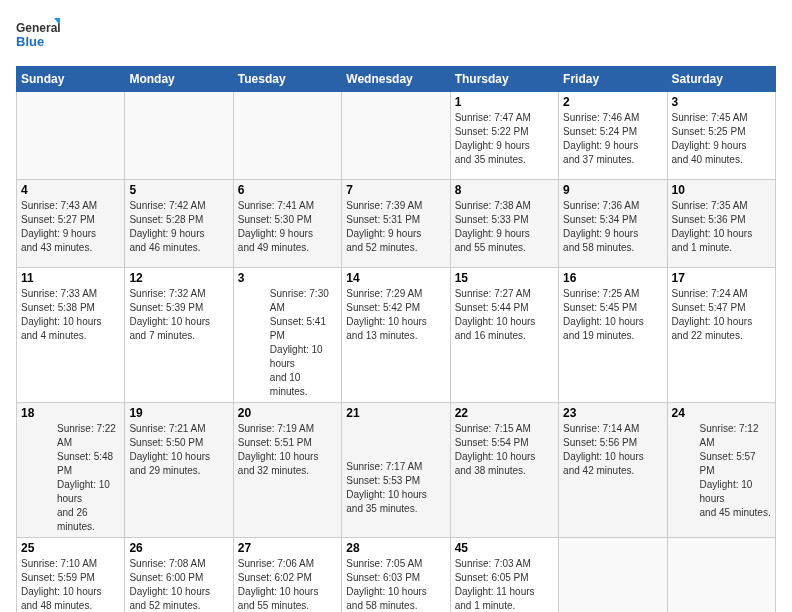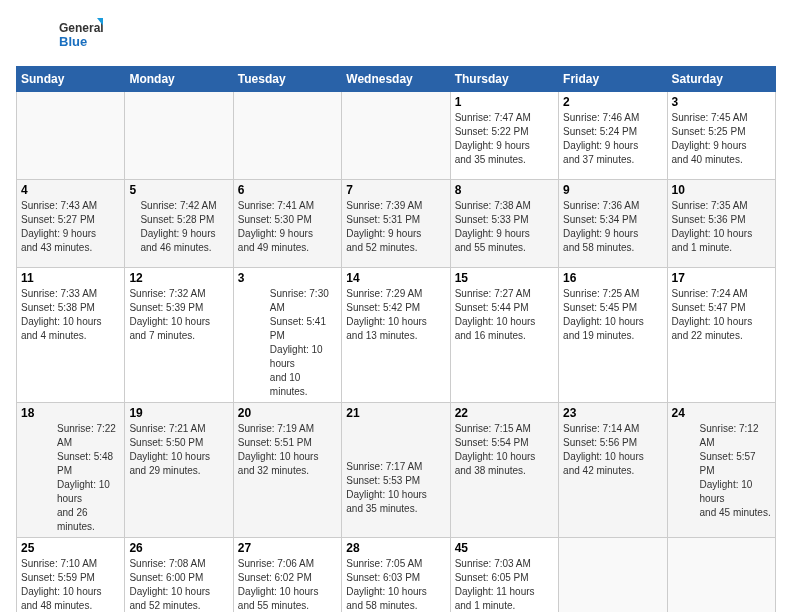--- a/index.html
+++ b/index.html
@@ -8,21 +8,20 @@
       background: #fff;
       width: 792px;
       min-height: 612px;
       padding: 16px;
     }
     .header-area {
       display: flex;
       justify-content: space-between;
       align-items: flex-start;
       margin-bottom: 10px;
-      margin-left: 43px;
     }
     .logo {
       display: flex;
       align-items: center;
       gap: 4px;
     }
     .title-area { text-align: right; }
     .month-title {
       font-size: 32px;
       font-weight: bold;
@@ -129,21 +128,21 @@
       <tr>
         <td>
           <span class="day-num">4</span>
           <div class="day-info" style="white-space: pre-line;">Sunrise: 7:43 AM
 Sunset: 5:27 PM
 Daylight: 9 hours
 and 43 minutes.</div>
         </td>
         <td>
           <span class="day-num">5</span>
-          <div class="day-info" style="white-space: pre-line; margin-left: 11px;">Sunrise: 7:42 AM
+          <div class="day-info" style="white-space: pre-line;">Sunrise: 7:42 AM
 Sunset: 5:28 PM
 Daylight: 9 hours
 and 46 minutes.</div>
         </td>
         <td>
           <span class="day-num">6</span>
           <div class="day-info" style="white-space: pre-line;">Sunrise: 7:41 AM
 Sunset: 5:30 PM
 Daylight: 9 hours
 and 49 minutes.</div>

